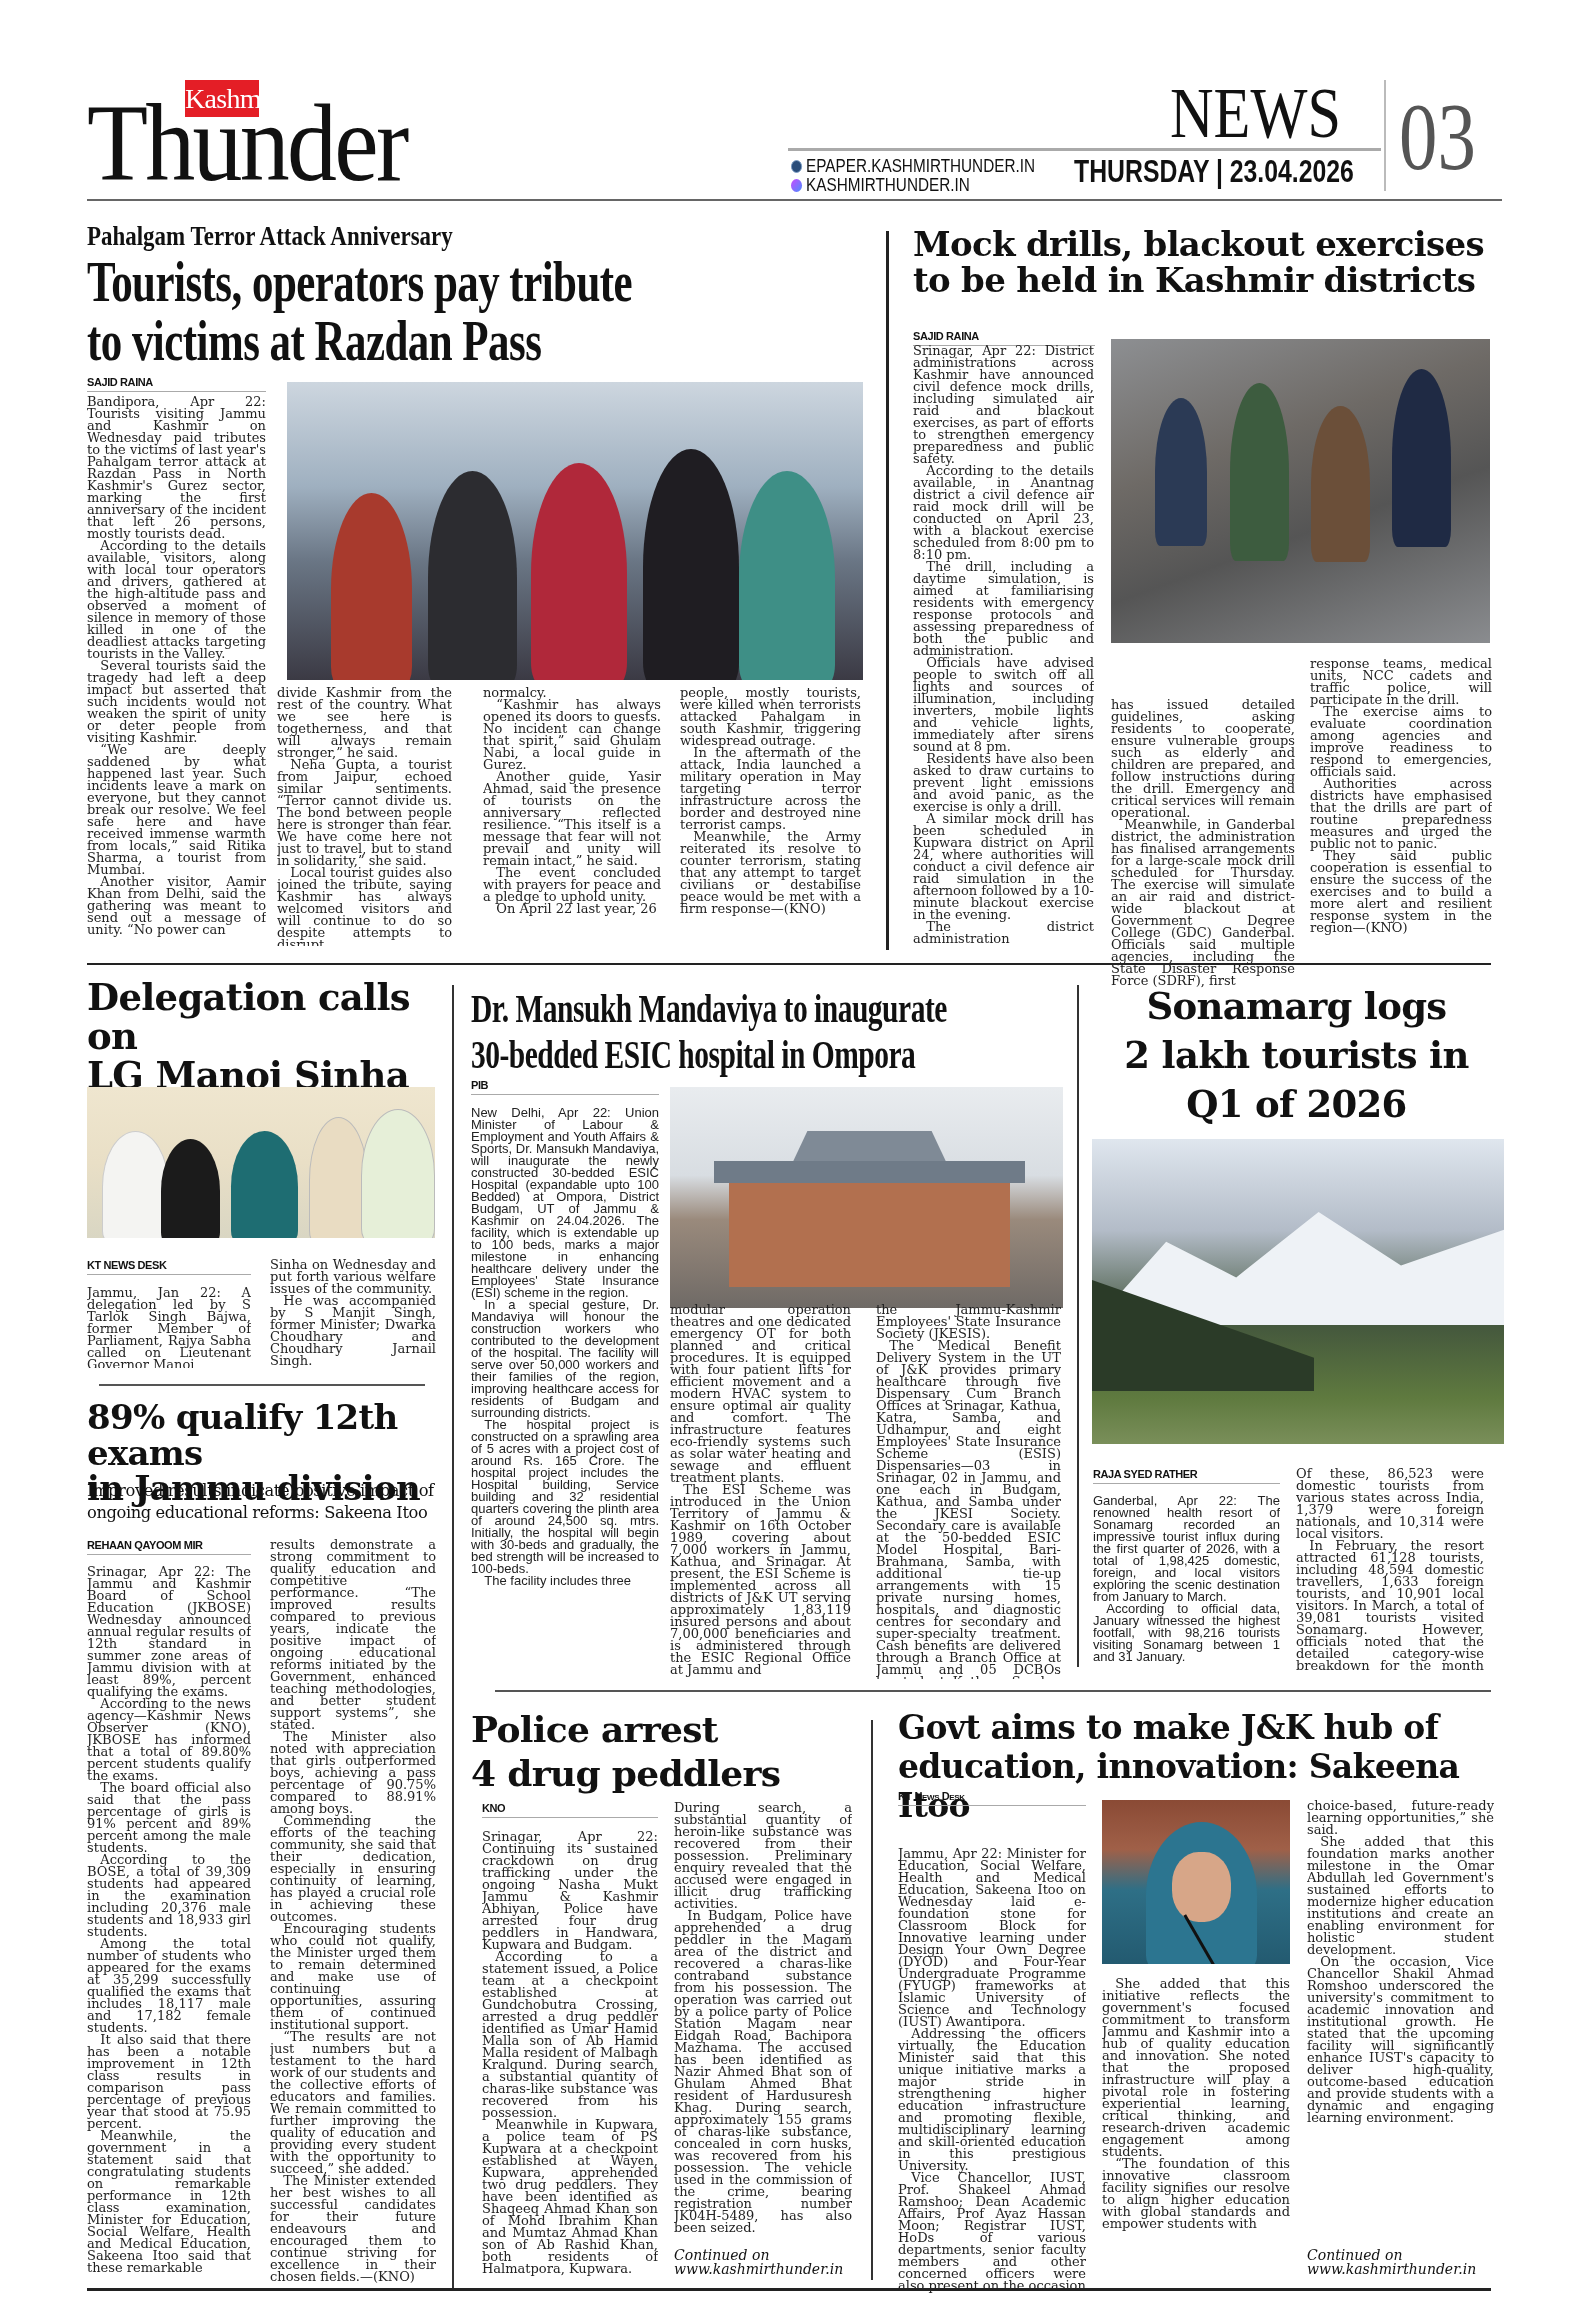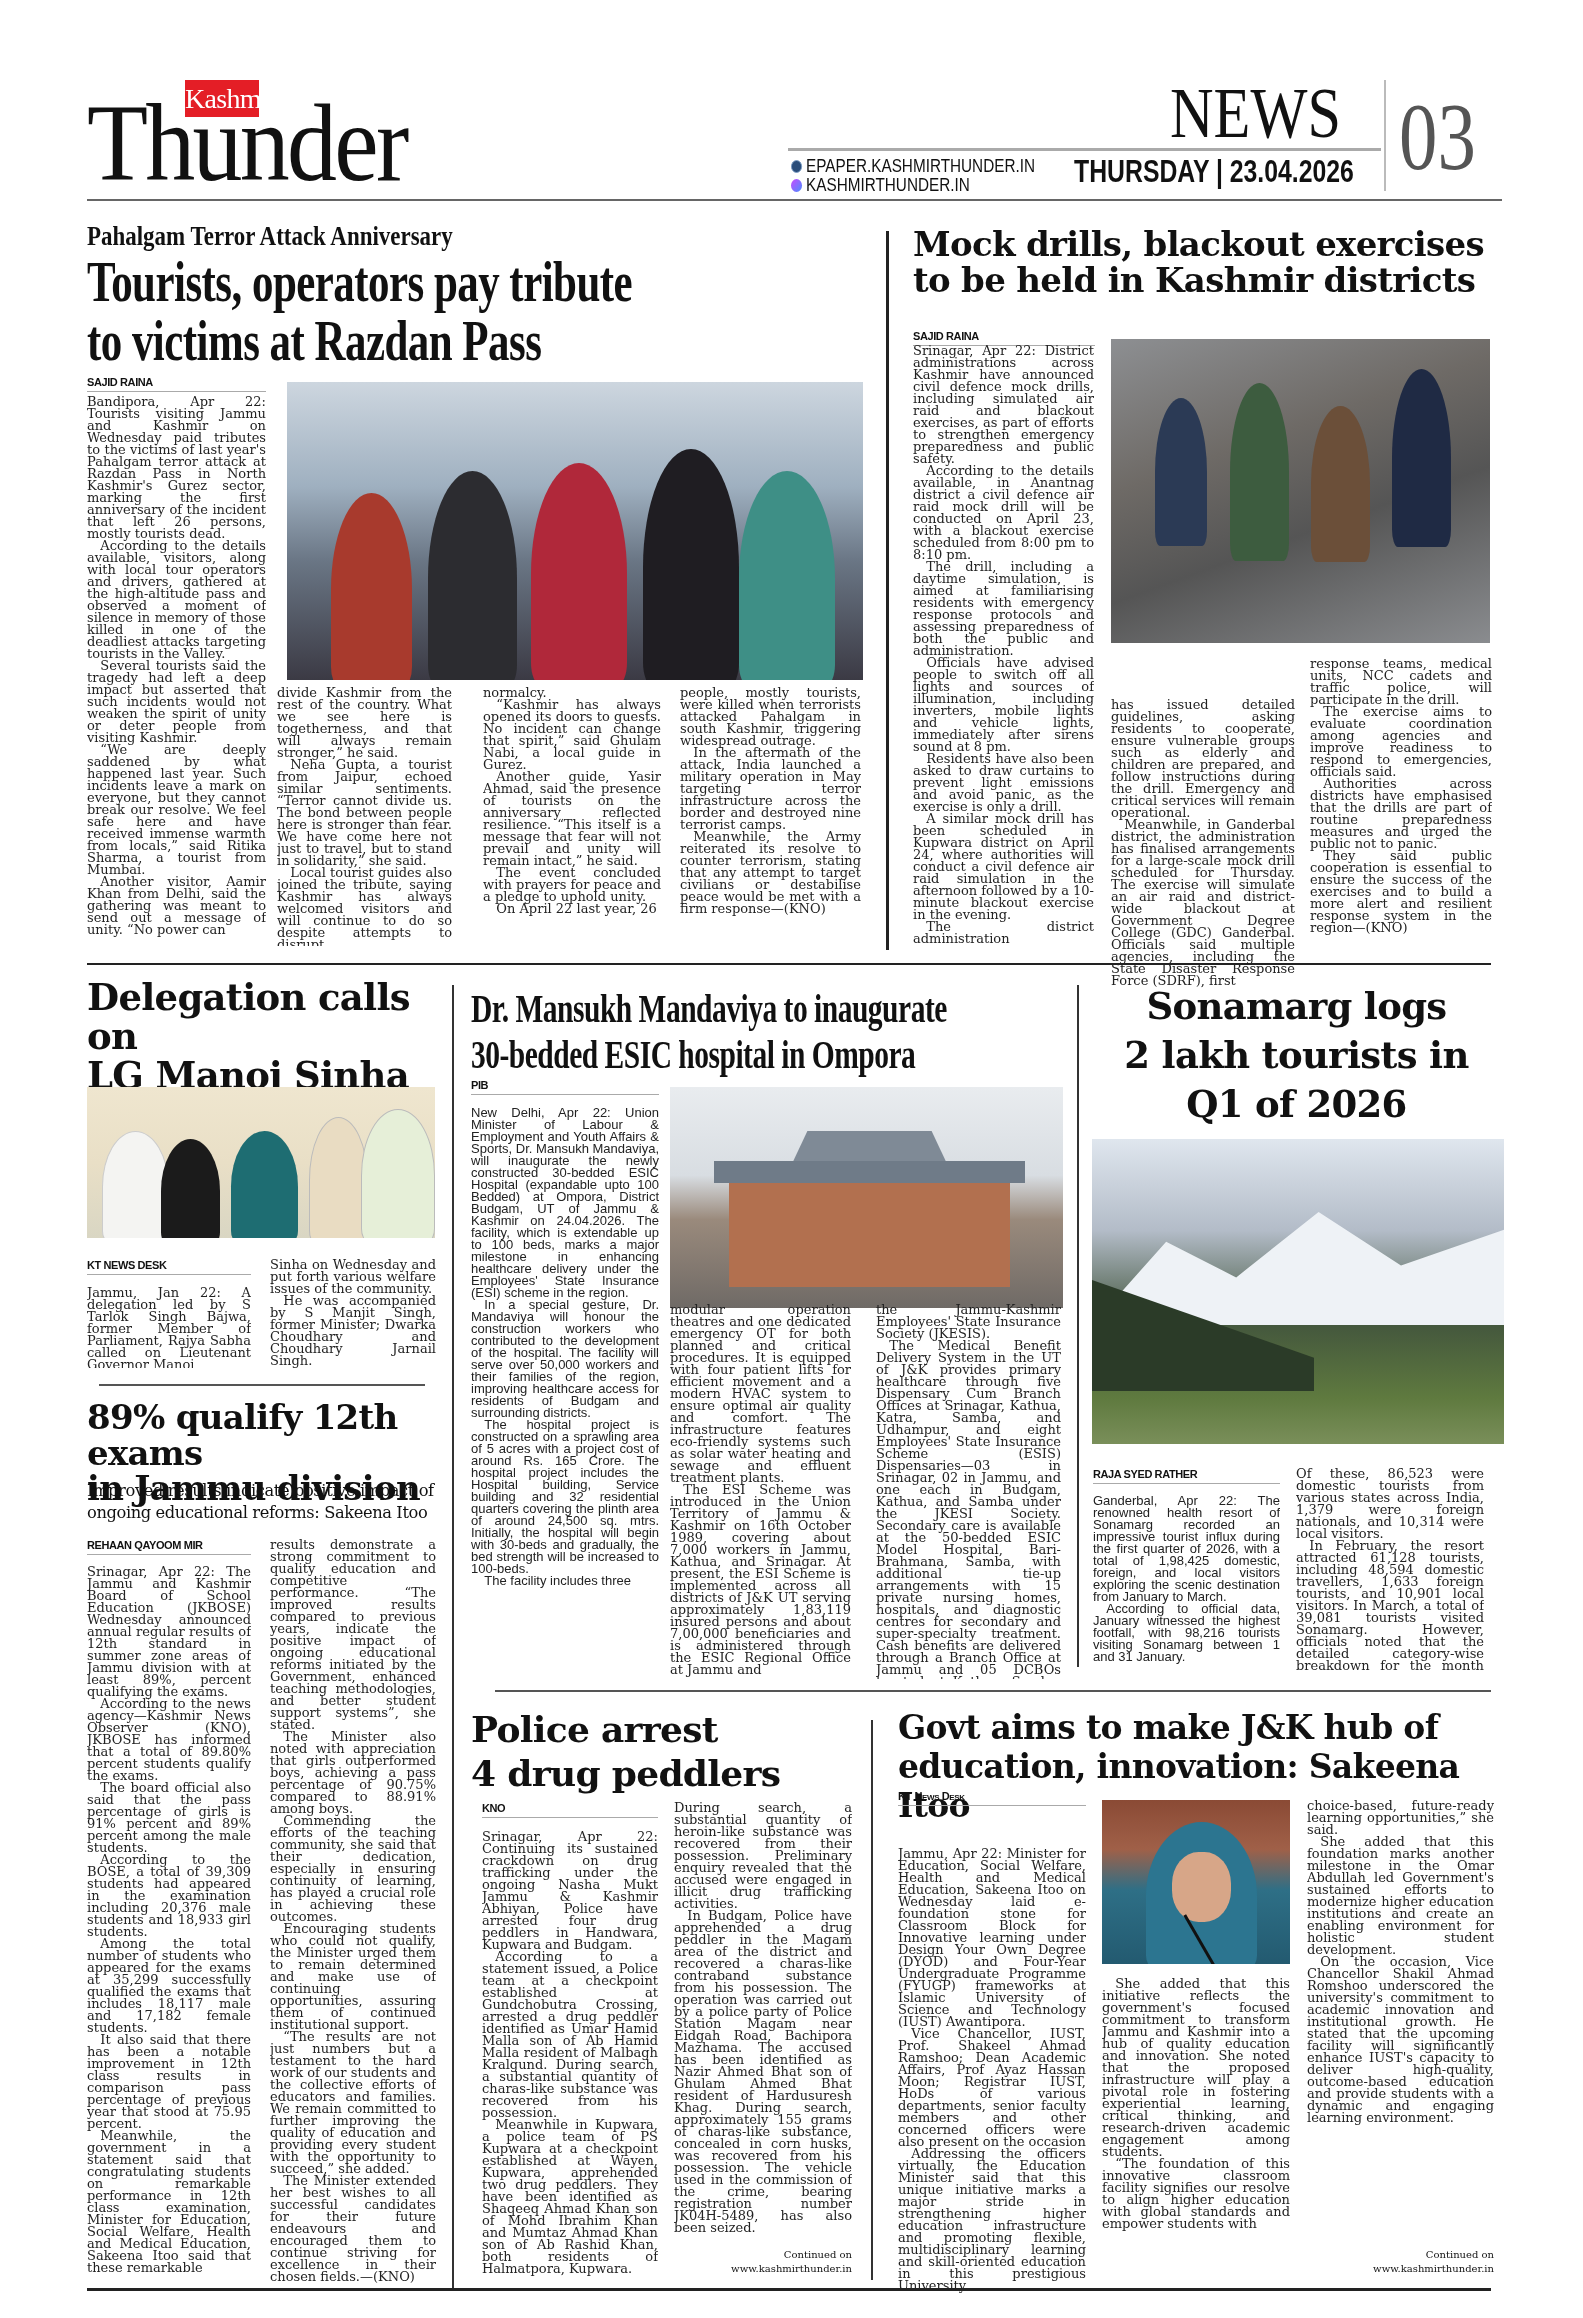--- a/index.html
+++ b/index.html
@@ -28,21 +28,21 @@
   .headline-cond { font-family: "Liberation Serif", serif; font-weight: bold; transform: scaleX(0.78); transform-origin: left; white-space: nowrap; letter-spacing: -0.7px; }
   .headline { font-family: "DejaVu Serif", serif; font-weight: bold; line-height: 1.05; letter-spacing: -0.7px; }
   .byline { font-family: "Liberation Sans", sans-serif; font-weight: bold; font-size: 11px; border-bottom: 1.5px solid #aaa; padding-bottom: 3px; letter-spacing: -0.4px; }
   .col { font-family: "DejaVu Serif", serif; font-size: 13px; line-height: 12px; text-align: justify; hyphens: auto; color: #222; overflow: hidden; }
   .col p { text-indent: 13.3px; }
   .col p.first { text-indent: 0; }
   .hr { height: 2.2px; background: #222; }
   .hr-thin { height: 1.5px; background: #555; }
   .vr { width: 3px; background: #222; }
   .vr-thin { width: 1.5px; background: #333; }
-  .cont { font-family: "DejaVu Serif", serif; font-size: 10px; text-align: right; line-height: 14px; }
+  .cont { font-family: "DejaVu Serif", serif; font-style: italic; font-size: 14px; text-align: left; line-height: 14px; }
 
   .photo { overflow: hidden; }
   .ph-tribute { background: linear-gradient(180deg,#cdd6df 0%,#9fb0c0 35%,#6a7685 60%,#3b3a44 100%); }
   .ph-drill { background: linear-gradient(160deg,#8d8f92 0%,#6e6a66 35%,#555 60%,#8a8c8f 100%); }
   .ph-lg { background: linear-gradient(180deg,#efe6cf 0%,#e9dfc6 50%,#d9d6c3 100%); }
   .ph-hosp { background: linear-gradient(180deg,#e9ecef 0%,#d8dde2 40%,#9a8a7c 60%,#6f6a66 100%); }
   .ph-sona { background: linear-gradient(180deg,#dfe6ee 0%,#b3bcc8 30%,#43563d 60%,#5f7a3f 85%,#7a8f5a 100%); }
   .ph-itoo { background: linear-gradient(180deg,#8a4a35 0%,#a06048 30%,#2e6f86 55%,#235a70 100%); }
   .person { position: absolute; border-radius: 50% 50% 10% 10%; }
 </style>
@@ -276,22 +276,22 @@
     <div>education, innovation: Sakeena Itoo</div>
   </div>
   <div class="abs byline" style="left:898px;top:1790px;width:188px;font-variant:small-caps;">KT News Desk</div>
   <div class="abs photo ph-itoo" style="left:1102px;top:1800px;width:188px;height:164px;">
     <div style="position:absolute;left:44px;top:22px;width:111px;height:148px;background:#2c7590;border-radius:50% 50% 10% 10%;"></div>
     <div style="position:absolute;left:70px;top:52px;width:59px;height:70px;background:#d7a688;border-radius:45%;"></div>
     <div style="position:absolute;left:96px;top:111px;width:3px;height:59px;background:#111;transform:rotate(-30deg);"></div>
   </div>
   <div class="abs col" style="left:898px;top:1815px;width:188px;height:470px;margin-top:33px;">
     <p class="first">Jammu, Apr 22: Minister for Education, Social Welfare, Health and Medical Education, Sakeena Itoo on Wednesday laid e-foundation stone for Classroom Block for Innovative learning under Design Your Own Degree (DYOD) and Four-Year Undergraduate Programme (FYUGP) frameworks at Islamic University of Science and Technology (IUST) Awantipora.</p>
+    <p>Addressing the officers virtually, the Education Minister said that this unique initiative marks a major stride in strengthening higher education infrastructure and promoting flexible, multidisciplinary learning and skill-oriented education in this prestigious University.</p>
     <p>Vice Chancellor, IUST, Prof. Shakeel Ahmad Ramshoo; Dean Academic Affairs, Prof Ayaz Hassan Moon; Registrar IUST, HoDs of various departments, senior faculty members and other concerned officers were also present on the occasion</p>
-    <p>Addressing the officers virtually, the Education Minister said that this unique initiative marks a major stride in strengthening higher education infrastructure and promoting flexible, multidisciplinary learning and skill-oriented education in this prestigious University.</p>
   </div>
   <div class="abs col" style="left:1102px;top:1978px;width:188px;height:304px;">
     <p>She added that this initiative reflects the government's focused commitment to transform Jammu and Kashmir into a hub of quality education and innovation. She noted that the proposed infrastructure will play a pivotal role in fostering experiential learning, critical thinking, and research-driven academic engagement among students.</p>
     <p>“The foundation of this innovative classroom facility signifies our resolve to align higher education with global standards and empower students with</p>
   </div>
   <div class="abs col" style="left:1307px;top:1800px;width:187px;height:444px;">
     <p class="first">choice-based, future-ready learning opportunities,” she said.</p>
     <p>She added that this foundation marks another milestone in the Omar Abdullah led Government's sustained efforts to modernize higher education institutions and create an enabling environment for holistic student development.</p>
     <p>On the occasion, Vice Chancellor Shakil Ahmad Romshoo underscored the university's commitment to academic innovation and institutional growth. He stated that the upcoming facility will significantly enhance IUST's capacity to deliver high-quality, outcome-based education and provide students with a dynamic and engaging learning environment.</p>
   </div>

